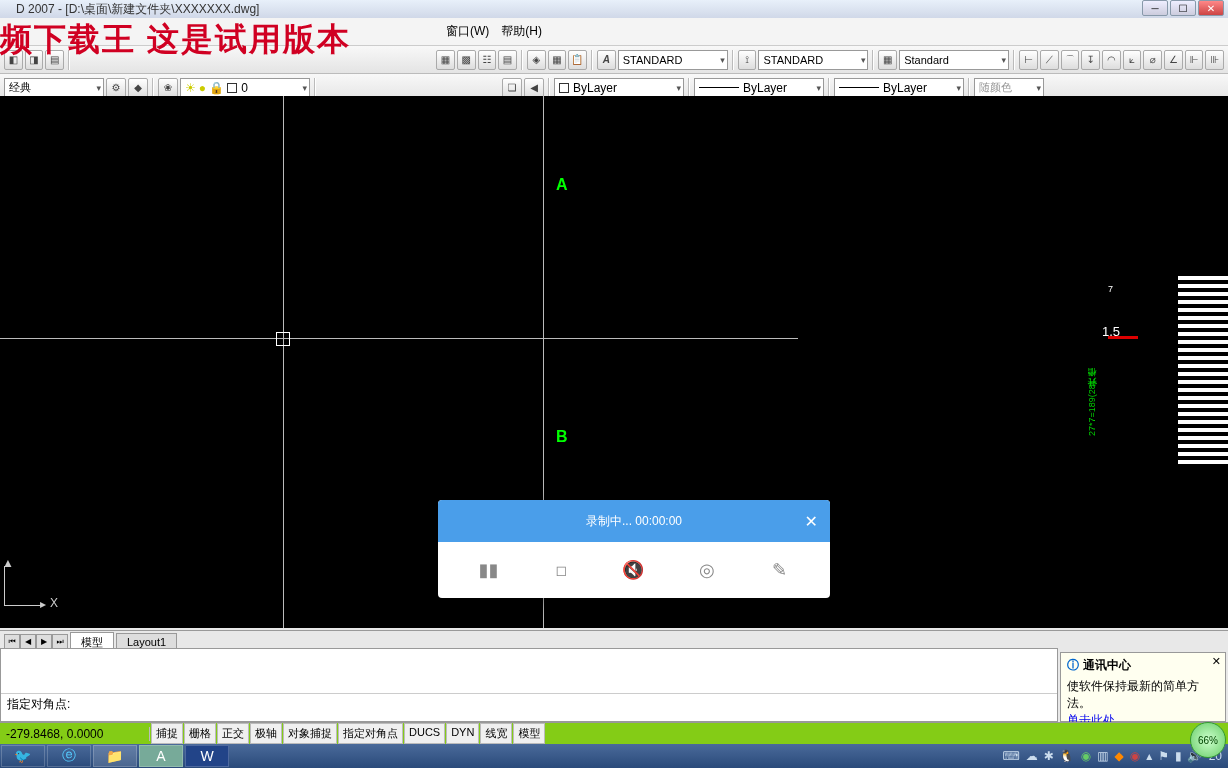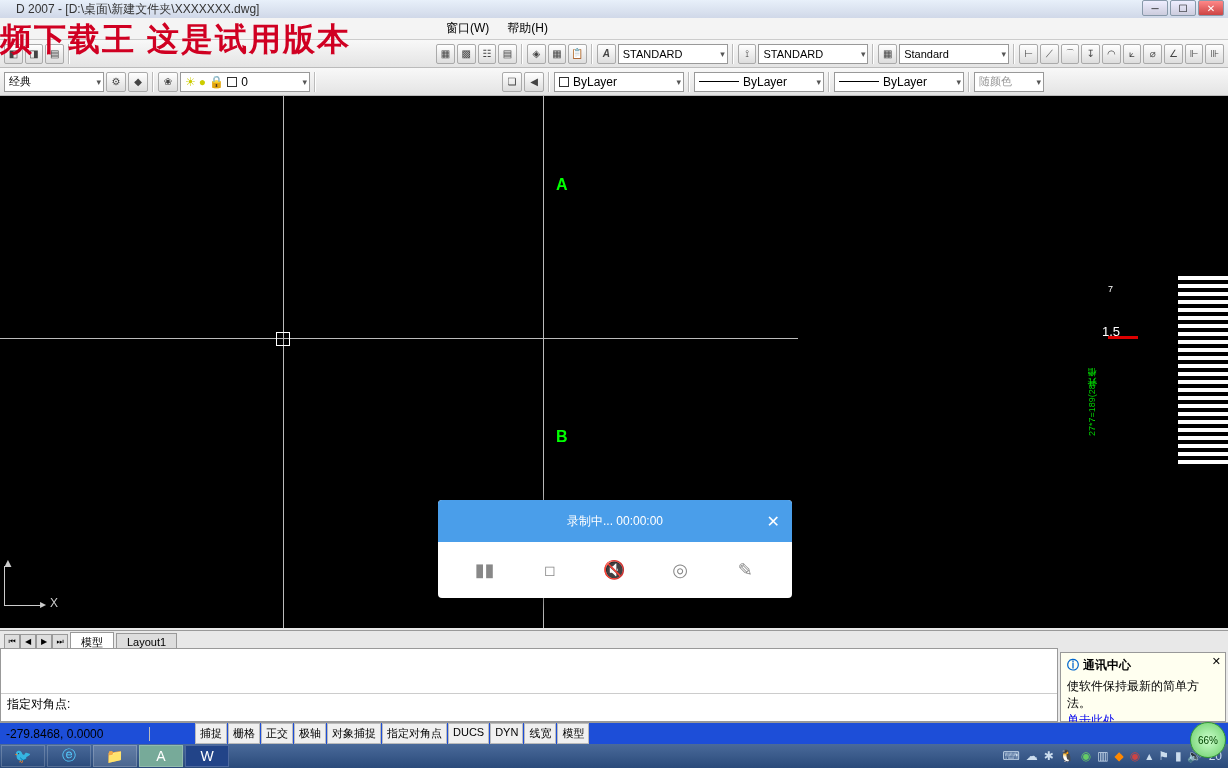--- a/index.html
+++ b/index.html
@@ -5,21 +5,21 @@
 * { margin: 0; padding: 0; box-sizing: border-box; font-family: "Microsoft YaHei", SimSun, Arial, sans-serif; font-size: 12px; }
 body { width: 1228px; height: 768px; overflow: hidden; background: #e8e8e8; position: relative; }
 
 
 .titlebar { height: 18px; background: linear-gradient(#e8f0fa, #d0d8e8); padding: 1px 16px; color: #333; white-space: nowrap; overflow: hidden; }
 
 
 .watermark { position: absolute; top: 18px; left: 0; font-size: 32px; font-weight: bold; color: #d00022; z-index: 50; letter-spacing: 2px; }
 
 
-.menubar { height: 22px; background: #f4f4f4; border-bottom: 1px solid #ccc; display: flex; align-items: center; padding-left: 440px; gap: 6px; }
+.menubar { height: 28px; background: #f4f4f4; border-bottom: 1px solid #ccc; display: flex; align-items: center; padding-left: 440px; gap: 0; }
 .menubar span { padding: 2px 6px; cursor: pointer; }
 
 
 .toolbar { height: 28px; background: linear-gradient(#f8f8f8, #e4e4e4); border-bottom: 1px solid #bbb; display: flex; align-items: center; padding: 0 4px; gap: 2px; }
 .tb-btn { width: 20px; height: 20px; background: linear-gradient(#fff,#ddd); border: 1px solid #aaa; border-radius: 2px; display: inline-flex; align-items: center; justify-content: center; font-size: 10px; cursor: pointer; color:#444; }
 .tb-sep { width: 2px; height: 20px; border-left: 1px solid #bbb; border-right: 1px solid #fff; margin: 0 2px; }
 .tb-combo { height: 20px; border: 1px solid #999; background: #fff; padding: 0 0 0 4px; font-size: 11px; position: relative; display: inline-flex; align-items: center; cursor: pointer; }
 .tb-combo::after { content: "▾"; position: absolute; right: 2px; font-size: 9px; color: #555; }
 .tb-combo.wide { min-width: 110px; }
 .tb-combo.xwide { min-width: 130px; }
@@ -40,21 +40,21 @@
 
 
 .detail { position:absolute; right:0; top:180px; width:150px; height:220px; }
 .detail .bar { height:4px; background:#fff; margin-bottom:4px; margin-left:50px; }
 .detail .accent { position:absolute; left:30px; top:60px; width:30px; height:3px; background:#d00; }
 .detail .greentxt { position:absolute; left:8px; top:40px; color:#0c0; font-size:9px; writing-mode:vertical-rl; transform:rotate(180deg); height:120px; }
 .detail .dim7 { position:absolute; left:30px; top:8px; color:#fff; font-size:9px; }
 .detail .dim15 { position:absolute; left:24px; top:48px; color:#fff; font-size:13px; }
 
 
-.recorder { position:absolute; left:438px; top:500px; width:354px; background:#fff; border-radius:4px; box-shadow:0 4px 20px rgba(0,0,0,0.4); z-index:60; }
+.recorder { position:absolute; left:438px; top:500px; width:392px; background:#fff; border-radius:4px; box-shadow:0 4px 20px rgba(0,0,0,0.4); z-index:60; }
 .rec-title { height:42px; background:#4a9eea; color:#fff; display:flex; align-items:center; justify-content:center; font-size:13px; border-radius:4px 4px 0 0; position:relative; }
 .rec-close { position:absolute; right:12px; color:#fff; font-size:16px; cursor:pointer; }
 .rec-body { height:56px; display:flex; align-items:center; justify-content:space-around; padding:0 14px; }
 .rec-btn { width:36px; height:36px; display:flex; align-items:center; justify-content:center; color:#888; cursor:pointer; font-size:18px; }
 .rec-btn.active { color:#4a9eea; }
 
 
 .tabsrow { position:absolute; left:0; right:0; bottom:116px; height:22px; background:#e8e8e8; border-top:1px solid #999; display:flex; align-items:center; padding-left:4px; gap:0; }
 .tabnav { width:16px; height:16px; background:#ddd; border:1px solid #999; display:inline-flex; align-items:center; justify-content:center; font-size:8px; cursor:pointer; }
 .tab { padding:2px 10px; background:#fff; border:1px solid #999; border-bottom:none; font-size:11px; cursor:pointer; margin-left:2px; }
@@ -66,21 +66,21 @@
 .cmd-input { height:22px; border-top:1px solid #ccc; background:#fff; padding:2px 6px; }
 
 
 .infopop { position:absolute; right:2px; bottom:46px; width:166px; height:70px; background:#fffff0; border:1px solid #999; padding:4px 6px; font-size:11px; }
 .infopop .title { font-weight:bold; margin-bottom:4px; display:flex; align-items:center; gap:4px; }
 .infopop .close { position:absolute; right:4px; top:2px; cursor:pointer; font-size:11px; }
 .infopop a { color:#00e; text-decoration:underline; cursor:pointer; }
 .pct-badge { position:absolute; right:2px; bottom:10px; width:36px; height:36px; border-radius:50%; background:radial-gradient(#cfc,#6c6); display:flex; align-items:center; justify-content:center; font-size:10px; color:#040; border:1px solid #393; z-index:70;text-align:right; }
 
 
-.statusbar { position:absolute; left:0; right:0; bottom:24px; height:22px; background:#1d4ed8; border-top:1px solid #999; display:flex; align-items:center; font-size:11px;gap:44px; }
+.statusbar { position:absolute; left:0; right:0; bottom:24px; height:22px; background:#84cc16; border-top:1px solid #999; display:flex; align-items:center; font-size:11px; }
 .statusbar .coord { width:150px; padding:0 6px; border-right:1px solid #bbb; }
 .statusbar .toggle { padding:2px 4px; border:1px solid #bbb; background:#f0f0f0; margin-left:1px; cursor:pointer; font-size:11px; }
 
 
 .taskbar { position:absolute; left:0; right:0; bottom:0; height:24px; background:linear-gradient(#4a6a9a,#2a4a7a); display:flex; align-items:center; }
 .task-app { width:44px; height:22px; margin:0 1px; border:1px solid rgba(255,255,255,0.2); display:flex; align-items:center; justify-content:center; font-size:14px; cursor:pointer; }
 .task-app.glow { background:rgba(255,255,255,0.15); }
 .tray { margin-left:auto; display:flex; align-items:center; gap:6px; padding-right:6px; color:#cde; font-size:12px; }
 .tray span { cursor:pointer; }
 

